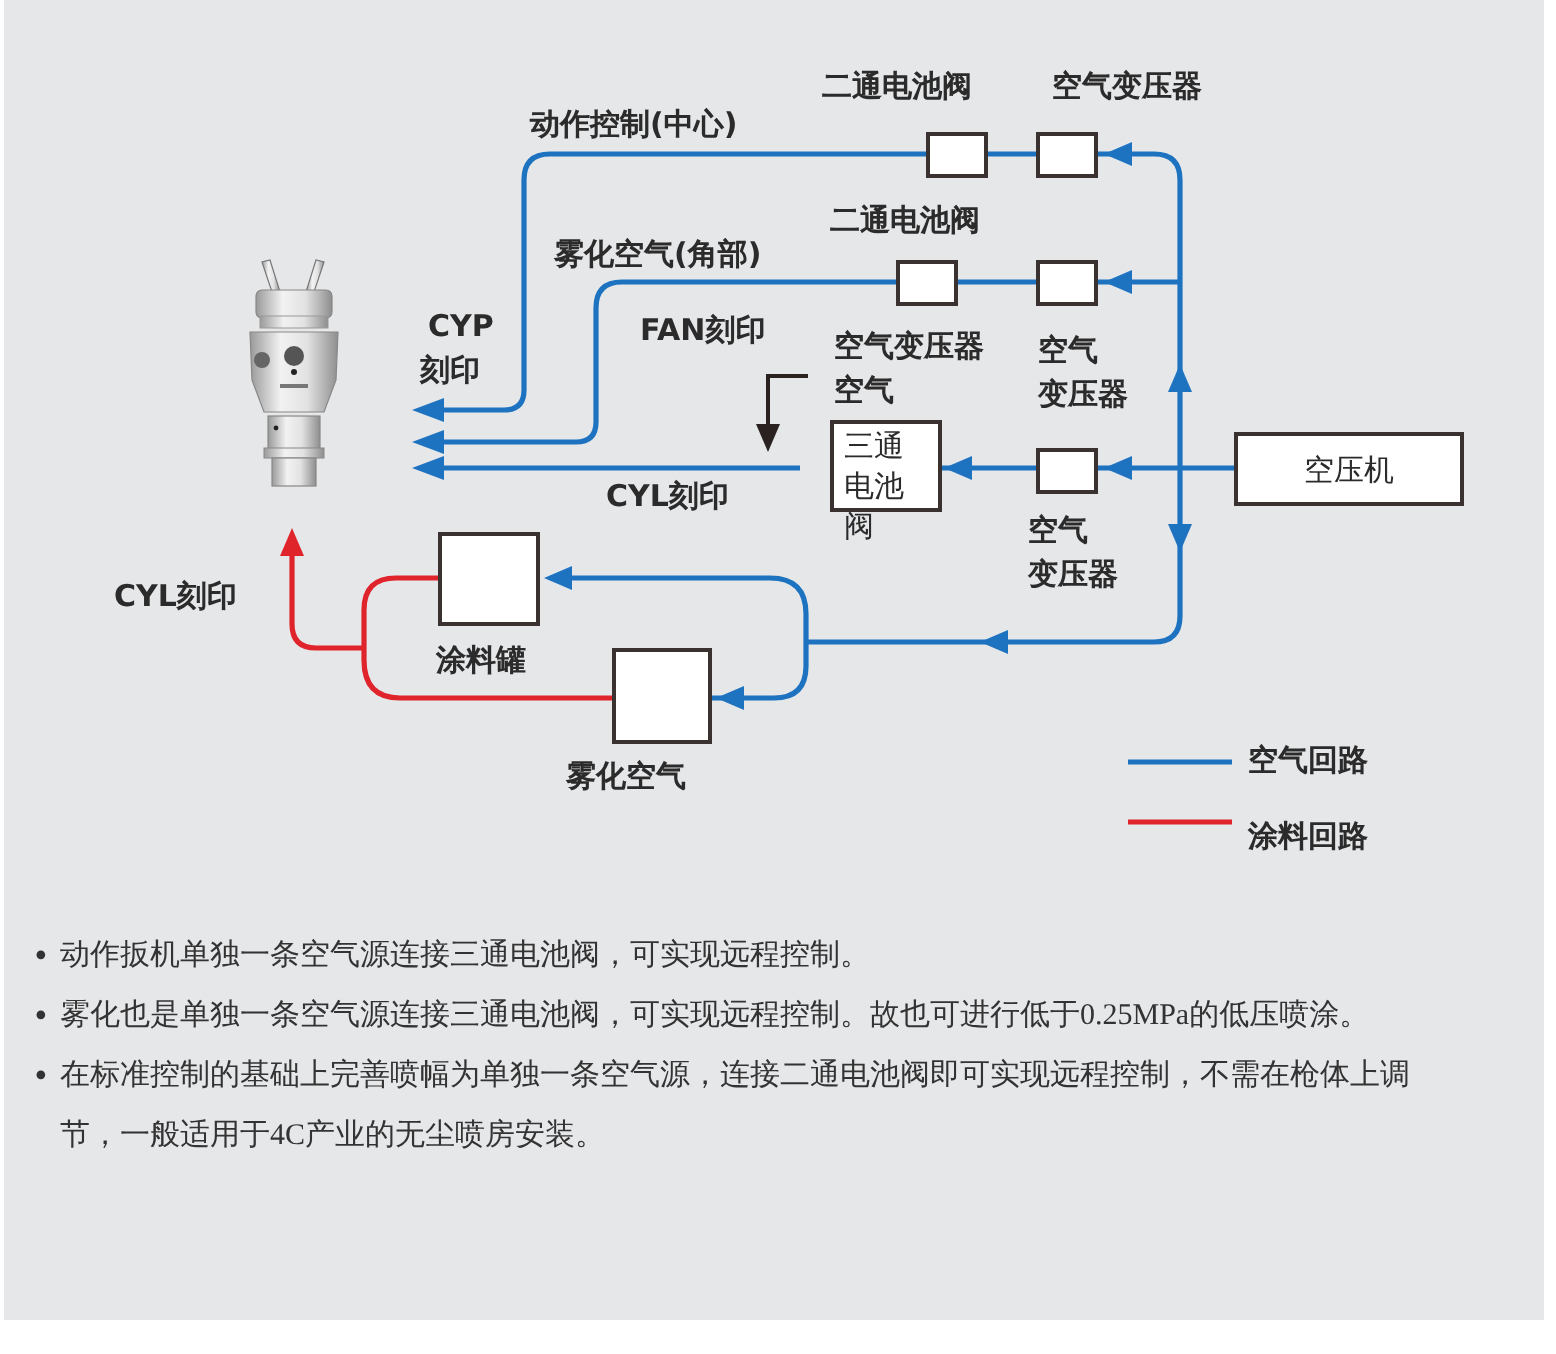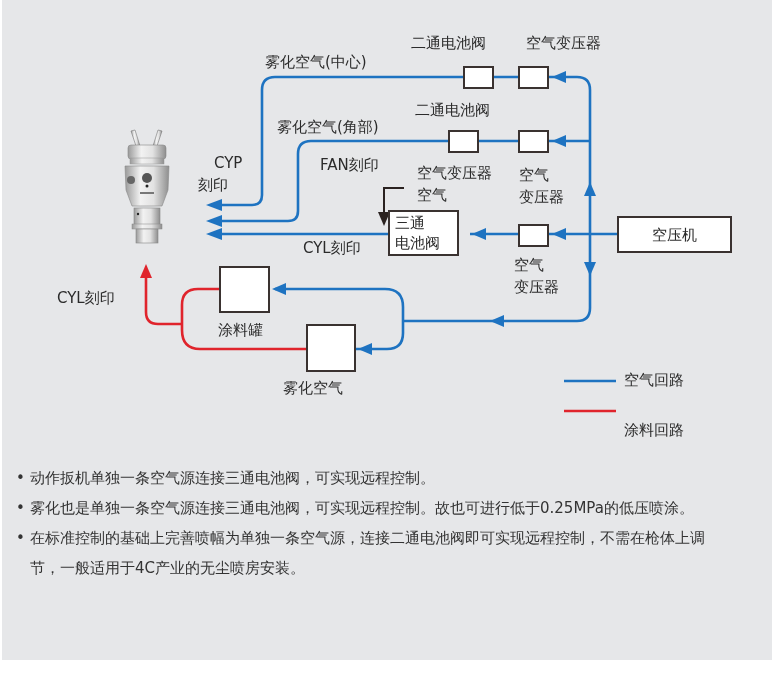--- a/index.html
+++ b/index.html
@@ -1,26 +1,26 @@
 <!DOCTYPE html>
 <html><head>
 <meta charset="utf-8">
 <style>
   html, body { margin: 0; padding: 0; background: #ffffff; }
   body { width: 778px; height: 677px; position: relative; overflow: hidden;
          font-family: "DejaVu Sans", "Liberation Sans", sans-serif; }
   .panel { position: absolute; left: 2px; top: 0; width: 770px; height: 660px; background: #e6e7e9; }
   svg.diagram { position: absolute; left: 0; top: 0; }
-  .lbl { position: absolute; font-size: 15px; color: #2b2b2b; white-space: nowrap; line-height: 20px; }
+  .lbl { position: absolute; font-size: 15px; color: #2b2b2b; white-space: nowrap; line-height: 20px; font-weight: bold; }
   .box { position: absolute; background: #ffffff; border: 2px solid #3a3230; box-sizing: border-box; }
   .box-text { font-size: 15px; color: #2b2b2b; line-height: 20px; }
   .bullets { position: absolute; left: 16px; top: 463px; width: 740px; font-size: 15px; color: #333333; line-height: 30px; }
   .bullet { display: flex; }
   .bullet .dot { width: 14px; flex: none; }
-  .bullet .txt { flex: 1; }
+  .bullet .txt { flex: 1; font-family: Liberation Serif, serif; }
   .gun { position: absolute; }
 </style>
 </head>
 <body>
 
 <div class="panel"></div>
 
 <svg class="gun" style="left:118px;top:128px" width="58" height="122" viewBox="0 0 58 122">
   <defs>
     <linearGradient id="metal" x1="0" x2="1" y1="0" y2="0">
@@ -89,49 +89,49 @@
 </svg>
 
 <div class="box" style="left:463px;top:66px;width:31px;height:23px"></div>
 <div class="box" style="left:518px;top:66px;width:31px;height:23px"></div>
 <div class="box" style="left:448px;top:130px;width:31px;height:23px"></div>
 <div class="box" style="left:518px;top:130px;width:31px;height:23px"></div>
 <div class="box" style="left:518px;top:224px;width:31px;height:23px"></div>
 <div class="box" style="left:219px;top:266px;width:51px;height:47px"></div>
 <div class="box" style="left:306px;top:324px;width:50px;height:48px"></div>
 
-<div class="box" style="left:388px;top:210px;width:71px;height:46px;padding:1px 12px 0 5px">
+<div class="box" style="left:415px;top:210px;width:56px;height:46px;padding:1px 12px 0 5px">
   <div class="box-text">三通</div>
   <div class="box-text">电池阀</div>
 </div>
 <div class="box" style="left:617px;top:216px;width:115px;height:37px;display:flex;align-items:center;justify-content:center">
   <span class="box-text">空压机</span>
 </div>
 
-<div class="lbl" style="left:265px;top:52px">雾化空气(中心)</div>
+<div class="lbl" style="left:265px;top:52px">动作控制(中心)</div>
 <div class="lbl" style="left:411px;top:33px">二通电池阀</div>
 <div class="lbl" style="left:526px;top:33px">空气变压器</div>
 <div class="lbl" style="left:277px;top:117px">雾化空气(角部)</div>
 <div class="lbl" style="left:415px;top:100px">二通电池阀</div>
 <div class="lbl" style="left:214px;top:153px">CYP</div>
-<div class="lbl" style="left:198px;top:175px">刻印</div>
+<div class="lbl" style="left:210px;top:175px">刻印</div>
 <div class="lbl" style="left:320px;top:155px">FAN刻印</div>
 <div class="lbl" style="left:417px;top:163px">空气变压器</div>
 <div class="lbl" style="left:417px;top:185px">空气</div>
 <div class="lbl" style="left:519px;top:165px">空气</div>
 <div class="lbl" style="left:519px;top:187px">变压器</div>
 <div class="lbl" style="left:303px;top:238px">CYL刻印</div>
 <div class="lbl" style="left:514px;top:255px">空气</div>
 <div class="lbl" style="left:514px;top:277px">变压器</div>
 <div class="lbl" style="left:57px;top:288px">CYL刻印</div>
 <div class="lbl" style="left:218px;top:320px">涂料罐</div>
 <div class="lbl" style="left:283px;top:378px">雾化空气</div>
 
 <div class="lbl" style="left:624px;top:370px">空气回路</div>
-<div class="lbl" style="left:624px;top:420px">涂料回路</div>
+<div class="lbl" style="left:624px;top:408px">涂料回路</div>
 
 <div class="bullets">
   <div class="bullet">
     <span class="dot">•</span>
     <span class="txt">动作扳机单独一条空气源连接三通电池阀，可实现远程控制。</span>
   </div>
   <div class="bullet">
     <span class="dot">•</span>
     <span class="txt" style="max-width:670px">雾化也是单独一条空气源连接三通电池阀，可实现远程控制。故也可进行低于0.25MPa的低压喷涂。</span>
   </div>

